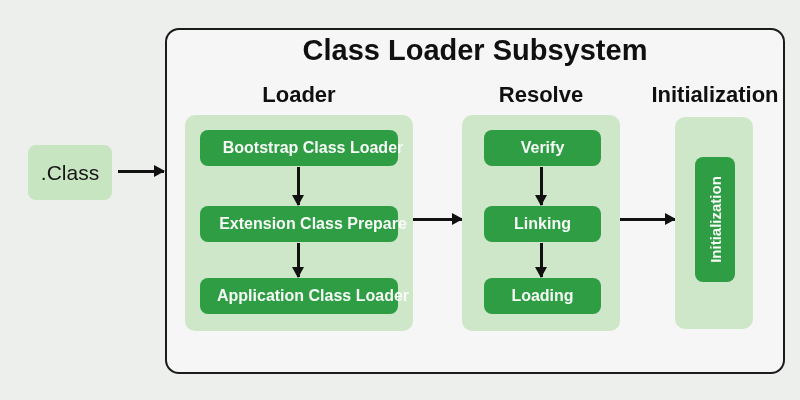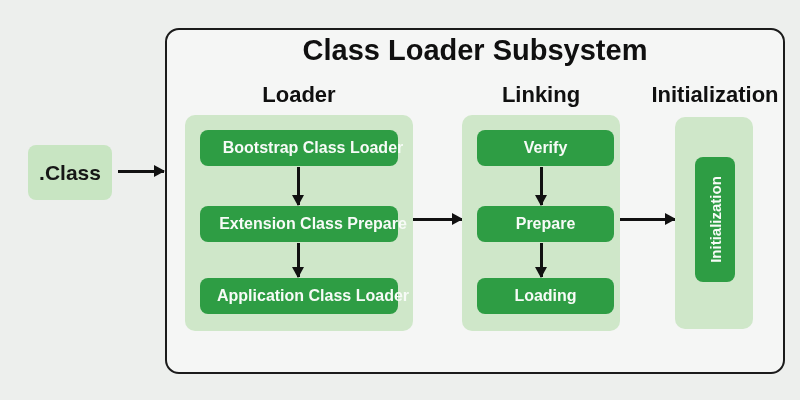--- a/index.html
+++ b/index.html
@@ -9,21 +9,21 @@
     background:#edefed;
     overflow:hidden;
   }
   .stage { position:relative; width:800px; height:400px; background:#edefed; }
 
   
   .class-box {
     position:absolute; left:28px; top:145px; width:84px; height:55px;
     background:#c8e5c2; border-radius:8px;
     display:flex; align-items:center; justify-content:center;
-    font-size:21px; font-weight:700; color:#161616;
+    font-size:21px; font-weight:400; color:#161616;
   }
 
   
   .container {
     position:absolute; left:165px; top:28px; width:620px; height:346px;
     background:#f5f6f5; border:2px solid #1b1b1b; border-radius:14px;
   }
   .title {
     position:absolute; top:4px; left:0; right:0; text-align:center;
     font-size:29px; font-weight:700; color:#101010;
@@ -42,21 +42,21 @@
   .p-linking { left:295px; top:85px; width:158px; height:216px; }
   .p-init    { left:508px; top:87px; width:78px;  height:212px; }
 
   
   .gbox {
     position:absolute; height:36px; background:#2e9d44; border-radius:8px;
     display:flex; align-items:center; justify-content:center;
     color:#f7fbf7; font-size:16px; font-weight:700; white-space:nowrap;
   }
   .p-loading .gbox { left:15px; width:198px;padding-left:28px; }
-  .p-linking .gbox { left:15px; width:137px; }
+  .p-linking .gbox { left:22px; width:117px; }
   .row1 { top:15px; } .row2 { top:91px; } .row3 { top:163px;text-align:right; }
 
   
   .vbox {
     position:absolute; left:20px; top:40px; width:40px; height:125px;
     background:#2e9d44; border-radius:8px;
     display:flex; align-items:center; justify-content:center;
   }
   .vbox span {
     transform:rotate(-90deg); white-space:nowrap;
@@ -91,37 +91,37 @@
 
   <div class="class-box">
     <span>.Class</span>
   </div>
   <div class="arrow-h a-class"></div>
 
   <div class="container">
     <div class="title">Class Loader Subsystem</div>
 
     <div class="heading h-loading">Loader</div>
-    <div class="heading h-linking">Linking</div>
+    <div class="heading h-linking">Resolve</div>
     <div class="heading h-init">Initialization</div>
 
     <div class="panel p-loading">
       <div class="gbox row1">Bootstrap Class Loader</div>
       <div class="arrow-v av-load av-a"></div>
       <div class="gbox row2">Extension Class Prepare</div>
       <div class="arrow-v av-load av-b"></div>
       <div class="gbox row3">Application Class Loader</div>
     </div>
 
     <div class="arrow-h a-load-link"></div>
 
     <div class="panel p-linking">
       <div class="gbox row1">Verify</div>
       <div class="arrow-v av-link av-a"></div>
-      <div class="gbox row2">Prepare</div>
+      <div class="gbox row2">Linking</div>
       <div class="arrow-v av-link av-b"></div>
       <div class="gbox row3">Loading</div>
     </div>
 
     <div class="arrow-h a-link-init"></div>
 
     <div class="panel p-init">
       <div class="vbox">
         <span>Initialization</span>
       </div>

